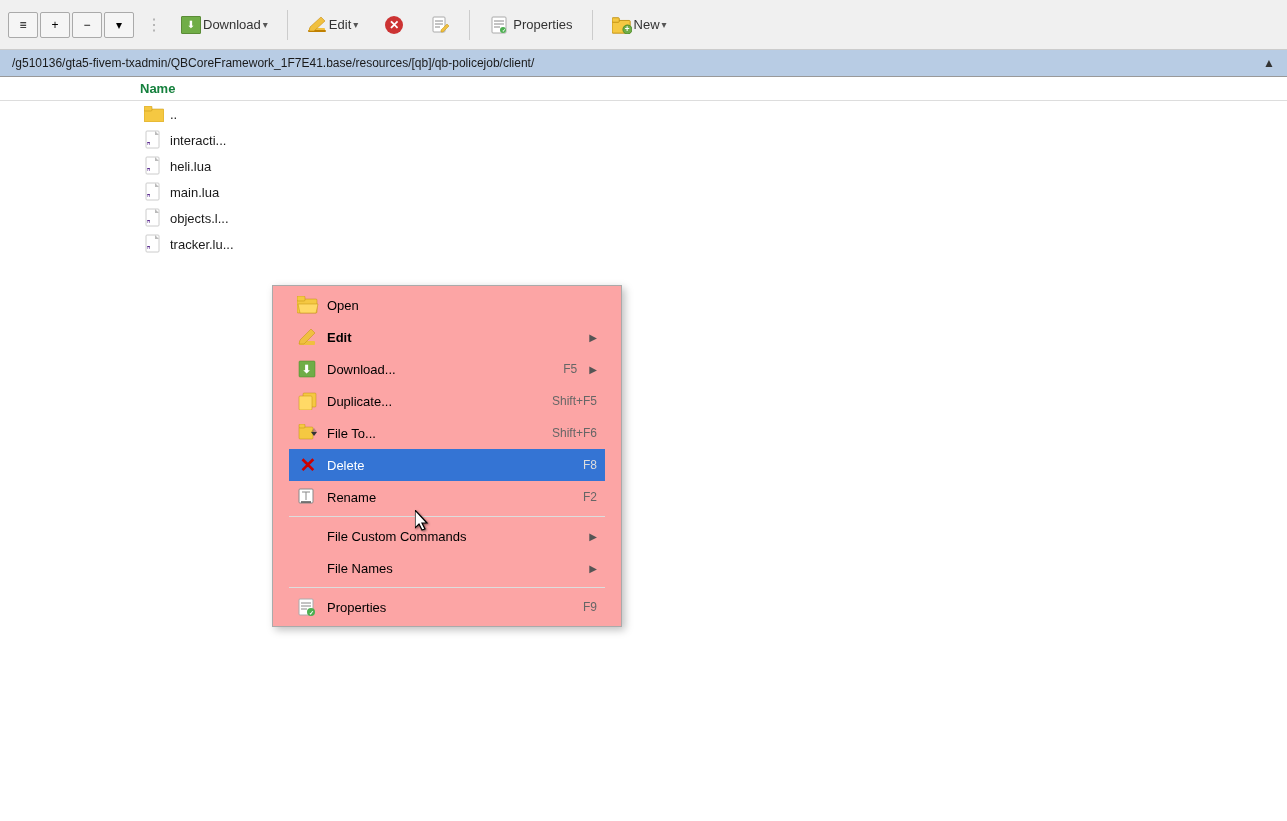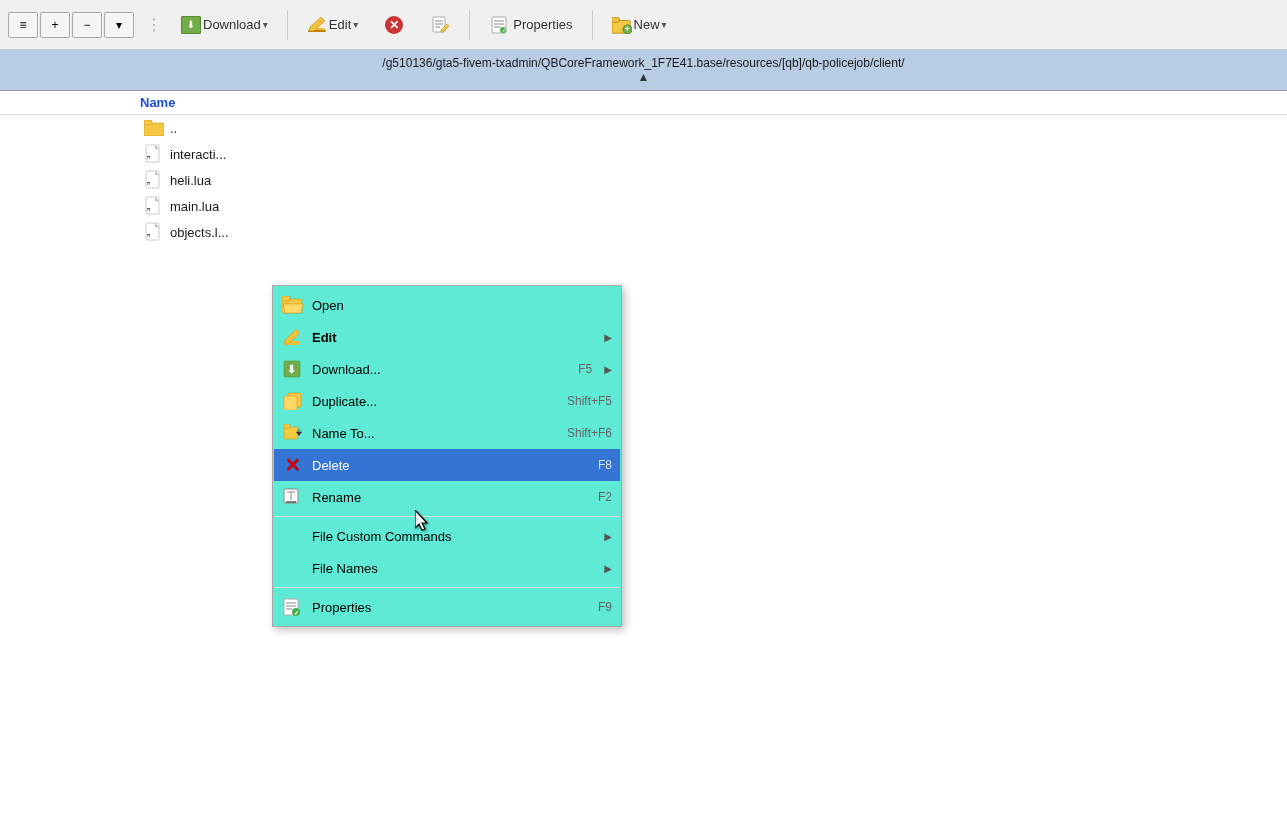--- a/index.html
+++ b/index.html
@@ -94,37 +94,36 @@
     
     .address-bar {
       background: #b8cce4;
       padding: 6px 12px;
       font-size: 12px;
       color: #1a1a1a;
       border-bottom: 1px solid #999;
       display: flex;
       align-items: center;
       justify-content: space-between;
-      flex-direction: column;
     }
 
     .address-text {
       font-weight: 500;
     }
 
     .collapse-arrow {
       font-size: 12px;
       color: #333;
     }
 
     .file-list-header {
       padding: 4px 8px 4px 140px;
       font-weight: 600;
       font-size: 13px;
-      color: #1d4ed8;
+      color: #15803d;
       border-bottom: 1px solid #ddd;
       background: white;
     }
 
     .file-item {
       display: flex;
       align-items: center;
       padding: 2px 8px;
       gap: 6px;
       height: 26px;
@@ -148,25 +147,25 @@
       font-size: 13px;
       color: #1a1a1a;
     }
 
     
     .context-menu {
       position: absolute;
       top: 285px;
       left: 272px;
       width: 350px;
-      background: #5eead4;
+      background: #fca5a5;
       border: 1px solid #aaa;
       box-shadow: 3px 3px 8px rgba(0,0,0,0.25);
       z-index: 1000;
-      padding: 3px 1px;
+      padding: 3px 16px;
     }
 
     .menu-item {
       display: flex;
       align-items: center;
       padding: 5px 8px;
       gap: 8px;
       cursor: pointer;
       position: relative;
       min-height: 28px;
@@ -428,20 +427,32 @@
         <svg width="20" height="20" viewBox="0 0 20 20">
           <rect x="2" y="1" width="13" height="17" rx="1" fill="white" stroke="#ccc"></rect>
           <polygon points="11,1 15,5 11,5" fill="#bbb"></polygon>
           <rect x="3" y="12" width="3" height="3" rx="0.5" fill="#5c2d91"></rect>
           <text x="3.5" y="14.5" font-size="3.5" fill="white">▶</text>
         </svg>
       </span>
       <span class="file-name">objects.l...</span>
     </div>
 
+    <div class="file-item">
+      <span style="width:130px; display:inline-block;"></span>
+      <span class="file-icon">
+        <svg width="20" height="20" viewBox="0 0 20 20">
+          <rect x="2" y="1" width="13" height="17" rx="1" fill="white" stroke="#ccc"></rect>
+          <polygon points="11,1 15,5 11,5" fill="#bbb"></polygon>
+          <rect x="3" y="12" width="3" height="3" rx="0.5" fill="#5c2d91"></rect>
+          <text x="3.5" y="14.5" font-size="3.5" fill="white">▶</text>
+        </svg>
+      </span>
+      <span class="file-name">tracker.lu...</span>
+    </div>
   </div>
 </div>
 
 <div class="context-menu">
 
   <div class="menu-item">
     <span class="menu-icon">
       <svg width="22" height="18" viewBox="0 0 22 18">
         <rect x="0" y="3" width="20" height="14" rx="1" fill="#f5c842" stroke="#c09010" stroke-width="0.5"></rect>
         <rect x="0" y="0" width="8" height="5" rx="1" fill="#f5c842" stroke="#c09010" stroke-width="0.5"></rect>
@@ -488,21 +499,21 @@
 
   <div class="menu-item">
     <span class="menu-icon">
       <svg width="20" height="18" viewBox="0 0 20 18">
         <rect x="1" y="3" width="14" height="12" rx="1" fill="#f5c842" stroke="#c09010" stroke-width="0.5"></rect>
         <rect x="1" y="0" width="6" height="4" rx="1" fill="#f5c842" stroke="#c09010" stroke-width="0.5"></rect>
         <polygon points="13,8 19,8 16,12" fill="#333"></polygon>
         <polygon points="13,8 19,8 16,4" fill="#333" opacity="0.3"></polygon>
       </svg>
     </span>
-    <span class="menu-label">Name To...</span>
+    <span class="menu-label">File To...</span>
     <span class="menu-shortcut">Shift+F6</span>
   </div>
 
   <div class="menu-item highlighted">
     <span class="menu-icon">
       <span style="color:#cc0000; font-size:20px; font-weight:bold; line-height:1;">✕</span>
     </span>
     <span class="menu-label">Delete</span>
     <span class="menu-shortcut">F8</span>
   </div>

